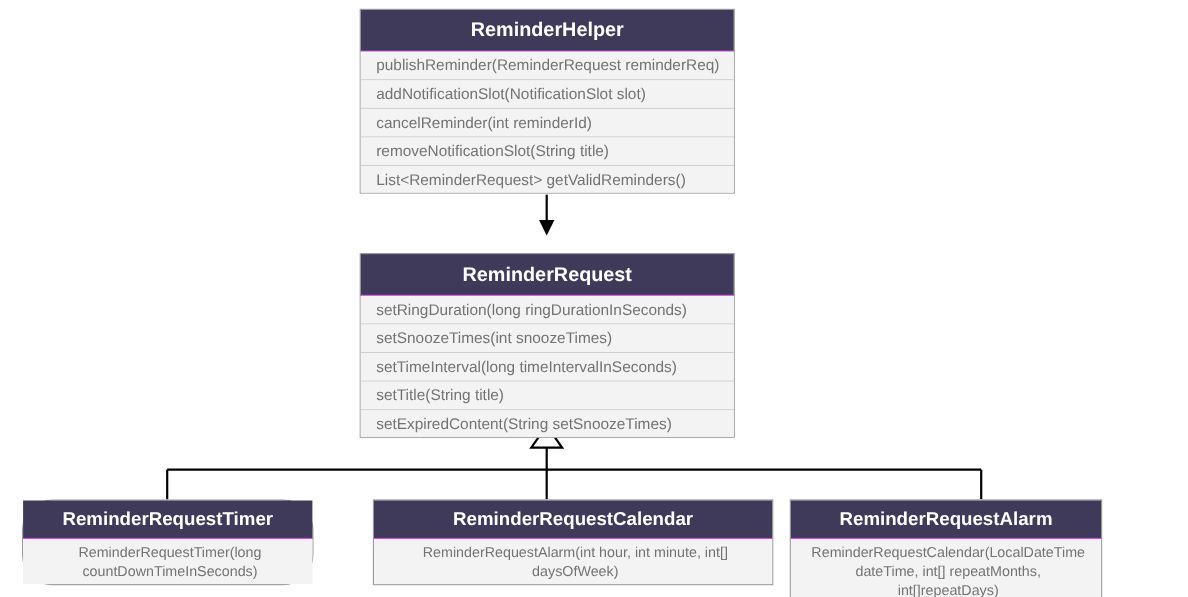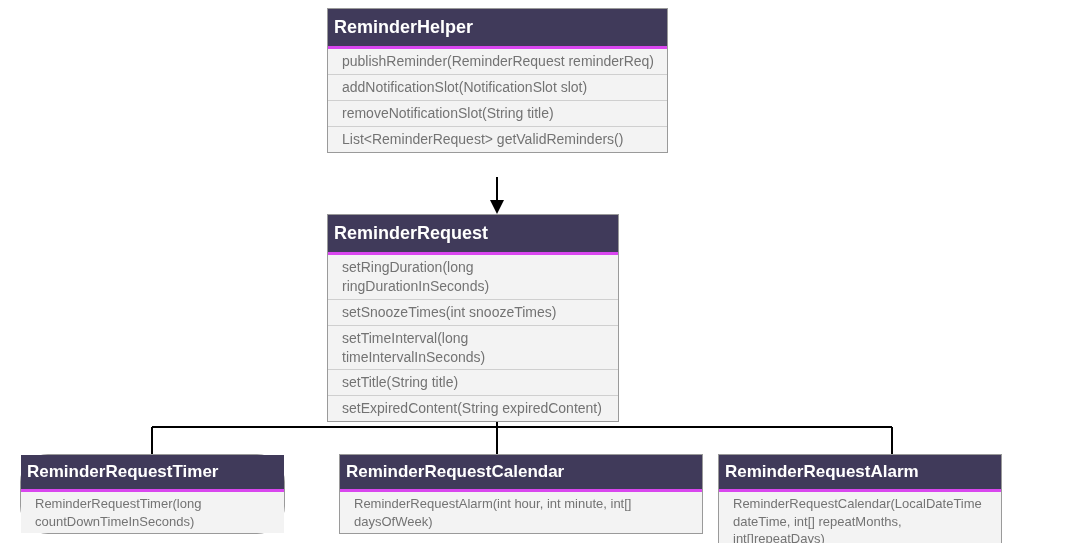--- a/index.html
+++ b/index.html
@@ -15,39 +15,39 @@
   }
   .uml-class {
     position: absolute;
     border: 1px solid #9a9a9a;
     background: #f3f3f3;
   }
   .uml-title {
     background: #403a5a;
     color: #ffffff;
     font-weight: 700;
-    text-align: left;
+    text-align: center;
     padding: 8px 6px;
     font-size: 18px;
-    border-bottom: 3px solid #d946ef;
+    border-bottom: 1px solid #d946ef;
   }
   .uml-body {
     background: #f3f3f3;
   }
   .uml-row {
     color: #737373;
     font-size: 14px;
     line-height: 1.35;
     padding: 3px 10px 3px 14px;
     border-bottom: 1px solid #cfcfcf;
     background: #f3f3f3;
   }
   .uml-row:last-child { border-bottom: none; }
   .uml-small .uml-title { font-size: 17px; padding: 7px 6px; }
-  .uml-small .uml-row  { font-size: 13px; }
+  .uml-small .uml-row  { font-size: 13px; text-align: center; }
 
   svg.connectors {
     position: absolute;
     left: 0; top: 0;
     width: 1080px; height: 543px;
     pointer-events: none;
   }
 </style>
 </head>
 <body>
@@ -70,33 +70,34 @@
     <line x1="497" y1="427" x2="497" y2="454" stroke="#000" stroke-width="2"></line>
     <line x1="892" y1="427" x2="892" y2="454" stroke="#000" stroke-width="2"></line>
   </g>
 </svg>
 
 <div class="uml-class" style="left:327px; top:8px; width:341px;">
   <div class="uml-title">ReminderHelper</div>
   <div class="uml-body">
     <div class="uml-row">publishReminder(ReminderRequest reminderReq)</div>
     <div class="uml-row">addNotificationSlot(NotificationSlot slot)</div>
+    <div class="uml-row">cancelReminder(int reminderId)</div>
     <div class="uml-row">removeNotificationSlot(String title)</div>
     <div class="uml-row">List&lt;ReminderRequest&gt; getValidReminders()</div>
   </div>
 </div>
 
-<div class="uml-class" style="left:327px; top:214px; width:292px;">
+<div class="uml-class" style="left:327px; top:230px; width:341px;">
   <div class="uml-title">ReminderRequest</div>
   <div class="uml-body">
     <div class="uml-row">setRingDuration(long ringDurationInSeconds)</div>
     <div class="uml-row">setSnoozeTimes(int snoozeTimes)</div>
     <div class="uml-row">setTimeInterval(long timeIntervalInSeconds)</div>
     <div class="uml-row">setTitle(String title)</div>
-    <div class="uml-row">setExpiredContent(String expiredContent)</div>
+    <div class="uml-row">setExpiredContent(String setSnoozeTimes)</div>
   </div>
 </div>
 
 <div class="uml-class uml-small" style="left:20px; top:454px; width:265px;border-radius:28px;">
   <div class="uml-title">ReminderRequestTimer</div>
   <div class="uml-body">
     <div class="uml-row">ReminderRequestTimer(long countDownTimeInSeconds)</div>
   </div>
 </div>
 

